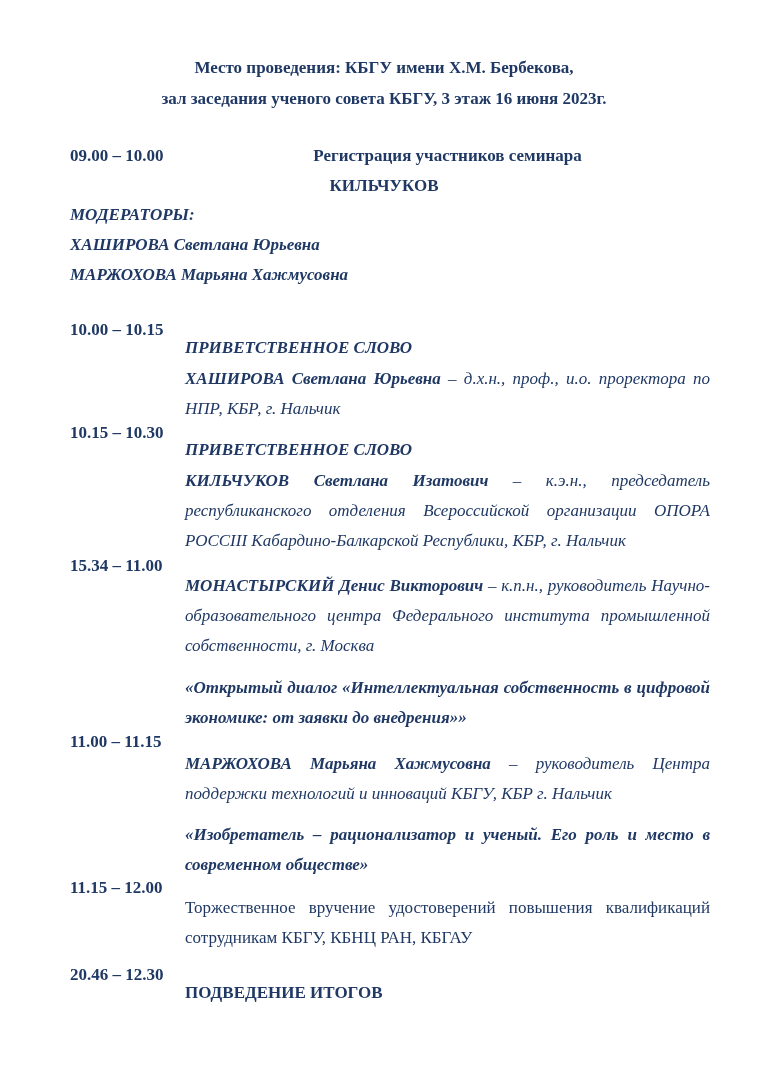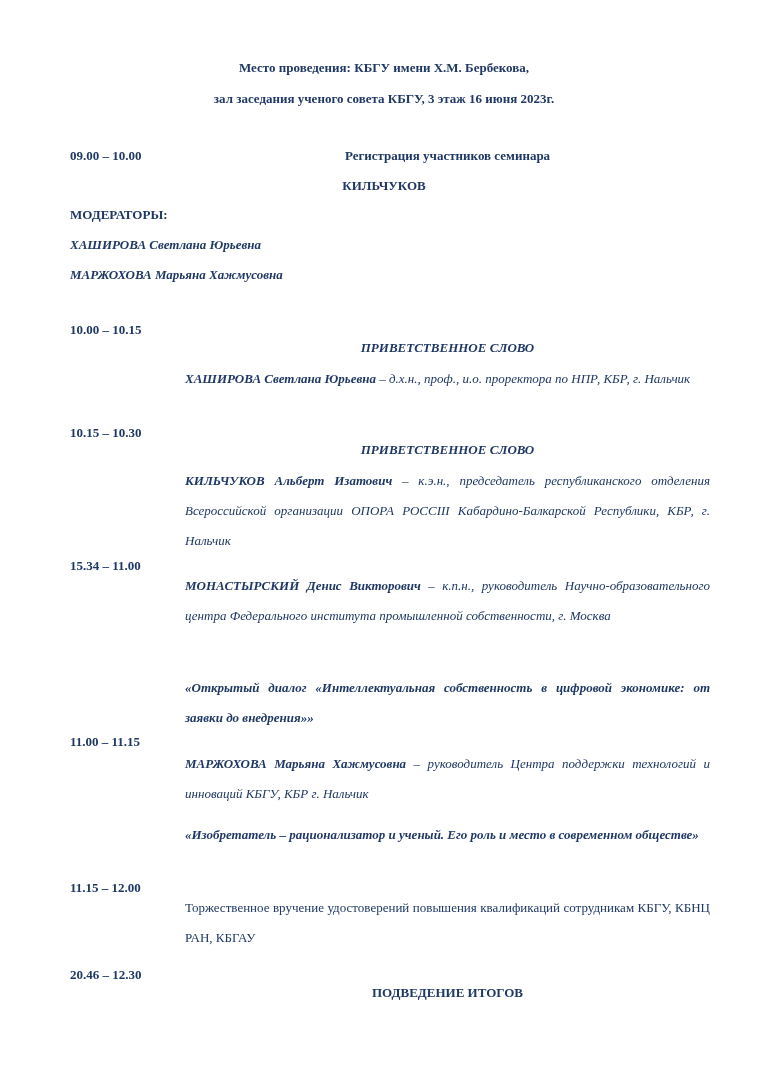--- a/index.html
+++ b/index.html
@@ -7,44 +7,44 @@
     padding: 0;
     background: #ffffff;
   }
   .page {
     position: relative;
     width: 768px;
     height: 1087px;
     background: #ffffff;
     color: #1f3864;
     font-family: "Liberation Serif", "DejaVu Serif", serif;
-    font-size: 13px;
+    font-size: 17px;
     line-height: 30px;
     overflow: hidden;
   }
   
   .time {
     position: absolute;
     left: 70px;
     width: 130px;
     font-weight: bold;
     white-space: nowrap;
   }
   
   .content {
     position: absolute;
     left: 185px;
     width: 525px;
-    text-align: center;
   }
   
   .leftcol {
     position: absolute;
     left: 70px;
     width: 640px;
+    font-style: italic;
   }
   .fullw {
     position: absolute;
     left: 0;
     width: 768px;
   }
   .c  { text-align: center; }
   .j  { text-align: justify; }
   .b  { font-weight: bold; }
   .i  { font-style: italic; }
@@ -64,21 +64,21 @@
   <div class="leftcol b" style="top:200px">МОДЕРАТОРЫ:</div>
   <div class="leftcol bi" style="top:230px">ХАШИРОВА Светлана Юрьевна</div>
   <div class="leftcol bi" style="top:260px">МАРЖОХОВА Марьяна Хажмусовна</div>
 
   <div class="time" style="top:315px">10.00 – 10.15</div>
   <div class="content bi" style="top:333px">ПРИВЕТСТВЕННОЕ СЛОВО</div>
   <div class="content j" style="top:364px"><span class="bi">ХАШИРОВА Светлана Юрьевна</span> <span class="i">– д.х.н., проф., и.о.  проректора по НПР, КБР, г. Нальчик</span></div>
 
   <div class="time" style="top:418px">10.15 – 10.30</div>
   <div class="content bi" style="top:435px">ПРИВЕТСТВЕННОЕ СЛОВО</div>
-  <div class="content j" style="top:466px"><span class="bi">КИЛЬЧУКОВ Альберт Изатович</span> <span class="i">– к.э.н., председатель республиканского отделения  Всероссийской организации ОПОРА РОССIII Кабардино-Балкарской Республики, КБР, г. Нальчик</span></div>
+  <div class="content j" style="top:466px"><span class="bi">КИЛЬЧУКОВ Светлана Изатович</span> <span class="i">– к.э.н., председатель республиканского отделения  Всероссийской организации ОПОРА РОССIII Кабардино-Балкарской Республики, КБР, г. Нальчик</span></div>
 
   <div class="time" style="top:551px">15.34 – 11.00</div>
   <div class="content j" style="top:571px"><span class="bi">МОНАСТЫРСКИЙ Денис Викторович</span> <span class="i">– к.п.н., руководитель Научно-образовательного центра Федерального института промышленной собственности, г. Москва</span></div>
   <div class="content j bi" style="top:673px">«Открытый диалог «Интеллектуальная собственность в цифровой экономике: от заявки до внедрения»»</div>
 
   <div class="time" style="top:727px">11.00 – 11.15</div>
   <div class="content j bi" style="top:820px">«Изобретатель – рационализатор и ученый. Его роль и место в современном обществе»</div>
   <div class="content j" style="top:749px"><span class="bi">МАРЖОХОВА Марьяна Хажмусовна</span> <span class="i">– руководитель Центра поддержки технологий и инноваций КБГУ, КБР г. Нальчик</span></div>
 
   <div class="time" style="top:873px">11.15 – 12.00</div>

